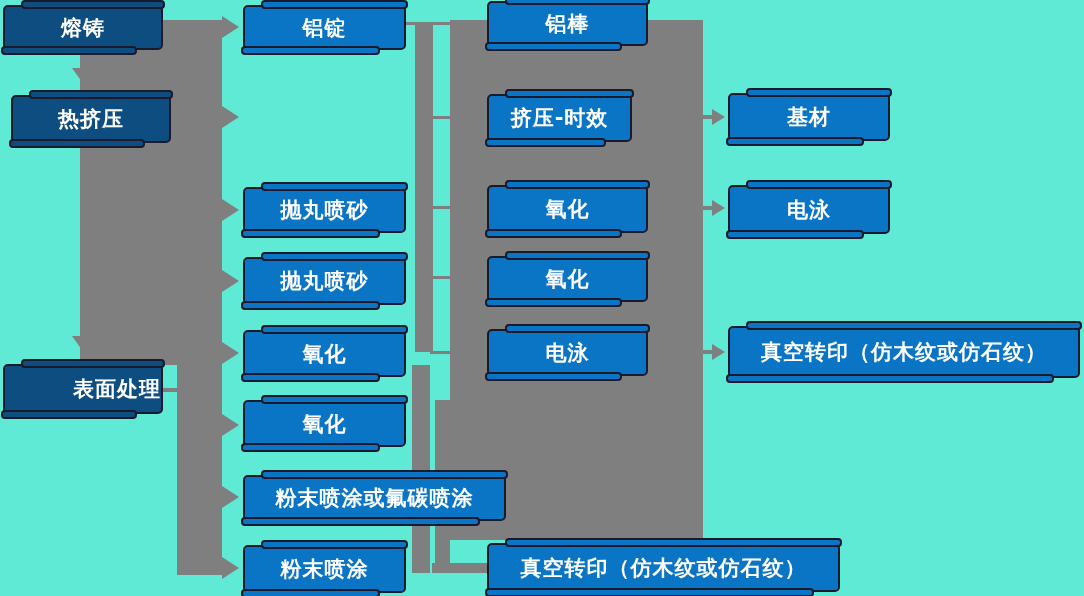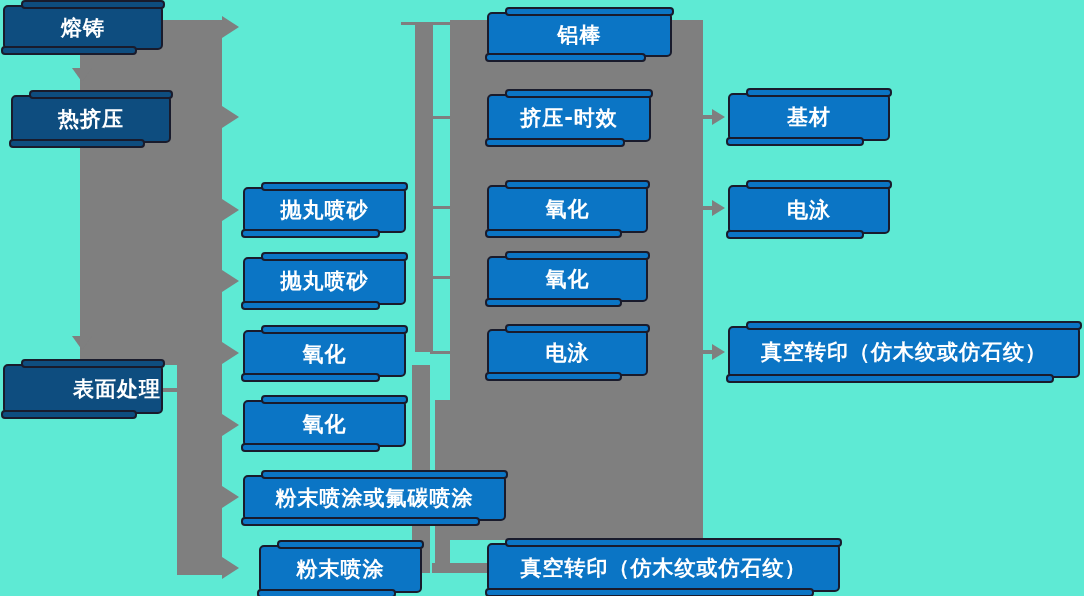--- a/index.html
+++ b/index.html
@@ -76,43 +76,46 @@
   <div class="node dark" style="left:3px;top:5px;width:160px;height:45px;">
     <span>熔铸</span>
   </div>
   <div class="node dark" style="left:11px;top:95px;width:160px;height:48px;">
     <span>热挤压</span>
   </div>
   <div class="node dark" style="left:3px;top:364px;width:160px;height:50px;justify-content:flex-end;">
     <span>表面处理</span>
   </div>
 
+  <div class="node" style="left:243px;top:5px;width:163px;height:45px;">
+    <span>铝锭</span>
+  </div>
   <div class="node" style="left:243px;top:187px;width:163px;height:46px;">
     <span>抛丸喷砂</span>
   </div>
   <div class="node" style="left:243px;top:257px;width:163px;height:48px;">
     <span>抛丸喷砂</span>
   </div>
   <div class="node" style="left:243px;top:330px;width:163px;height:47px;">
     <span>氧化</span>
   </div>
   <div class="node" style="left:243px;top:400px;width:163px;height:47px;">
     <span>氧化</span>
   </div>
   <div class="node" style="left:243px;top:475px;width:263px;height:46px;">
     <span>粉末喷涂或氟碳喷涂</span>
   </div>
-  <div class="node" style="left:243px;top:545px;width:163px;height:48px;margin-left:16px;">
+  <div class="node" style="left:243px;top:545px;width:163px;height:48px;">
     <span>粉末喷涂</span>
   </div>
 
-  <div class="node" style="left:487px;top:12px;width:185px;height:45px;">
+  <div class="node" style="left:487px;top:1px;width:161px;height:45px;">
     <span>铝棒</span>
   </div>
-  <div class="node" style="left:487px;top:94px;width:164px;height:48px;">
+  <div class="node" style="left:487px;top:94px;width:145px;height:48px;">
     <span>挤压-时效</span>
   </div>
   <div class="node" style="left:487px;top:185px;width:161px;height:48px;">
     <span>氧化</span>
   </div>
   <div class="node" style="left:487px;top:256px;width:161px;height:46px;">
     <span>氧化</span>
   </div>
   <div class="node" style="left:487px;top:329px;width:161px;height:47px;">
     <span>电泳</span>

